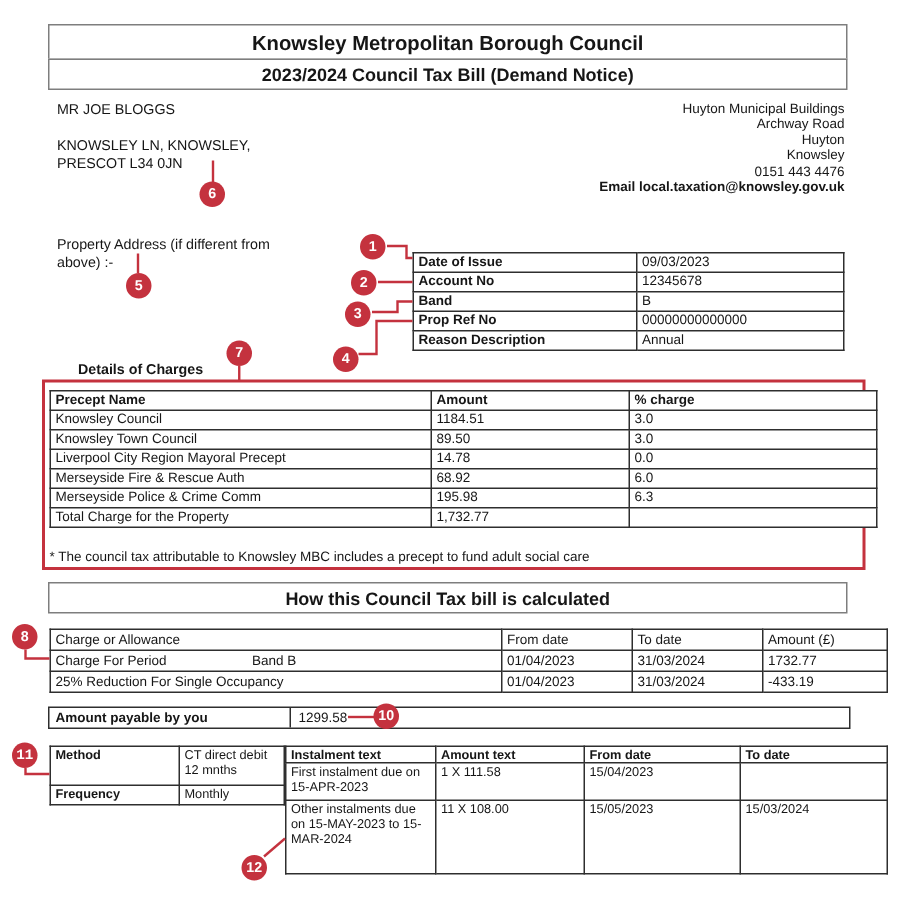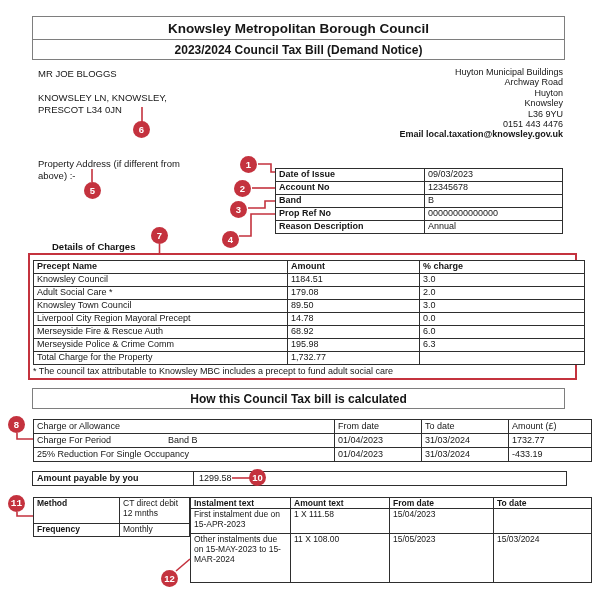--- a/index.html
+++ b/index.html
@@ -95,21 +95,20 @@
 
   <div class="txt" style="left:38px; top:68px;">MR JOE BLOGGS</div>
   <div class="txt" style="left:38px; top:92px;">KNOWSLEY LN, KNOWSLEY,</div>
   <div class="txt" style="left:38px; top:104px;">PRESCOT L34 0JN</div>
 
   <div class="council-addr">
     <div>Huyton Municipal Buildings</div>
     <div>Archway Road</div>
     <div>Huyton</div>
     <div>Knowsley</div>
-    <div>L36 9YU</div>
     <div>0151 443 4476</div>
     <div class="bold">Email local.taxation@knowsley.gov.uk</div>
   </div>
 
   <div class="prop-label">Property Address (if different from above) :-</div>
 
   <table class="info-table">
     <tbody>
         <tr>
       <td class="lbl">Date of Issue</td>
@@ -141,25 +140,20 @@
     <tbody>
         <tr>
       <th class="col-precept">Precept Name</th>
       <th class="col-amount">Amount</th>
       <th class="col-pct">% charge</th>
     </tr>
     <tr>
       <td>Knowsley Council</td>
       <td>1184.51</td>
       <td>3.0</td>
-    </tr>
-    <tr>
-      <td>Adult Social Care *</td>
-      <td>179.08</td>
-      <td>2.0</td>
     </tr>
     <tr>
       <td>Knowsley Town Council</td>
       <td>89.50</td>
       <td>3.0</td>
     </tr>
     <tr>
       <td>Liverpool City Region Mayoral Precept</td>
       <td>14.78</td>
       <td>0.0</td>

